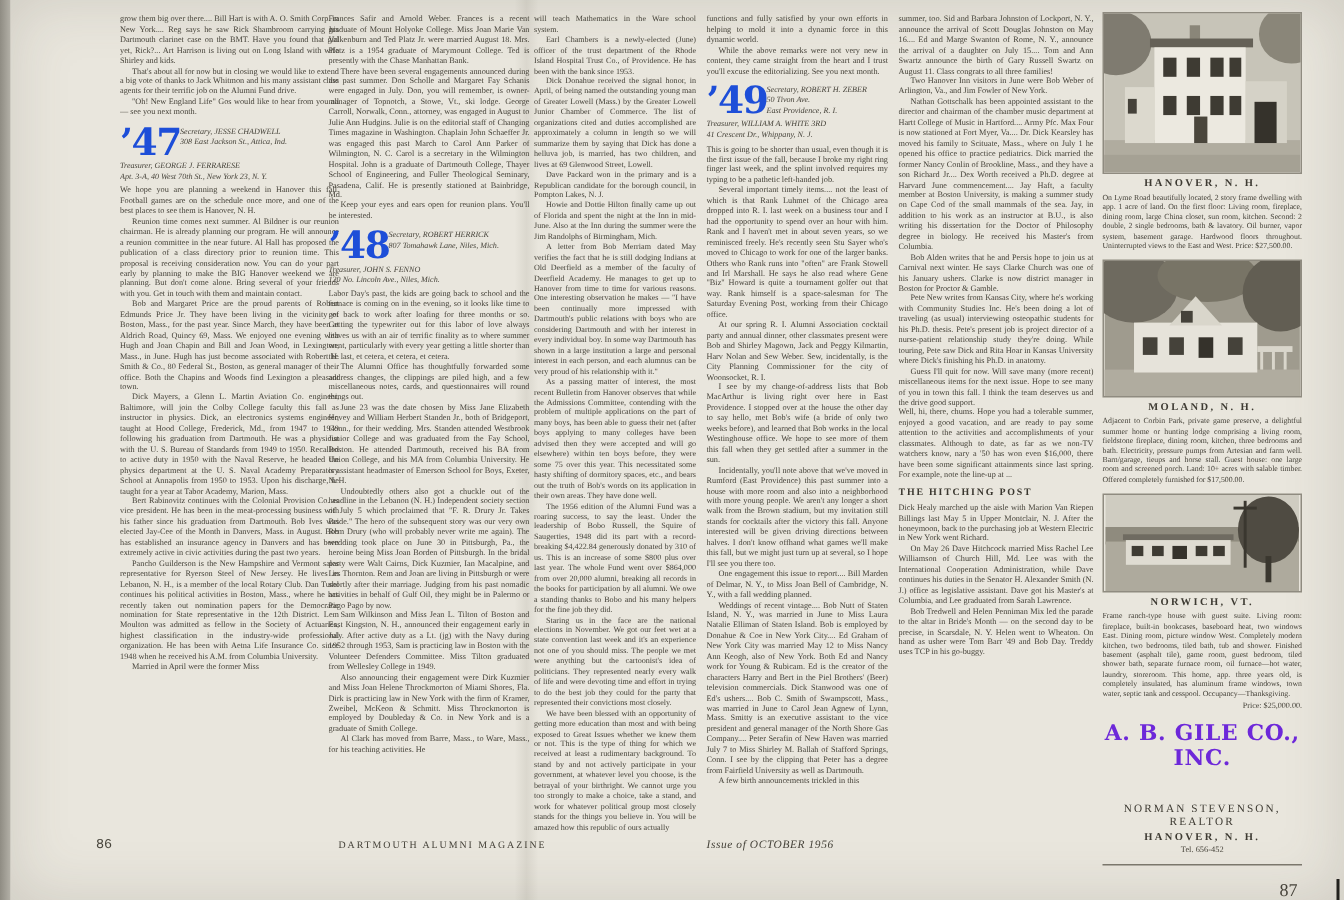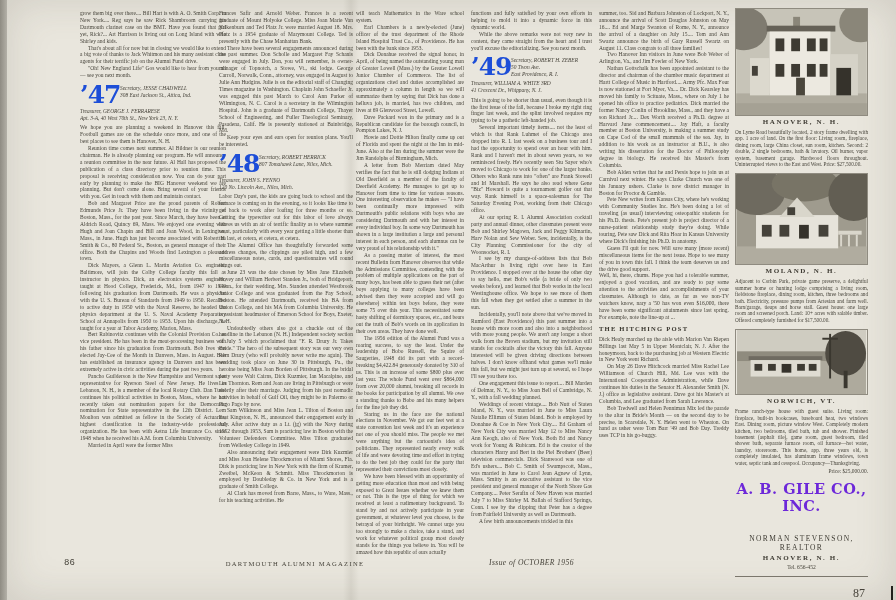--- a/index.html
+++ b/index.html
@@ -43,21 +43,21 @@
   .gile-title{font-family:"DejaVu Serif",serif;font-weight:bold;font-size:14.5px;
               letter-spacing:.5px;text-align:center;color:#6d28d9;margin-top:4px;}
   .gile-realtor{font-size:7.5px;letter-spacing:1.4px;text-align:center;color:#3e3b33;margin-top:20px;}
   .gile-city{font-size:7px;letter-spacing:1.6px;text-align:center;font-weight:bold;color:#3e3b33;margin-top:2px;}
   .gile-tel{font-size:5.6px;text-align:center;margin-top:2px;}
   .gile-rule{height:1px;background:#7b776c;margin-top:6px;}
 
   .footer-left-num{position:absolute;left:57px;top:558px;font-size:9px;color:#46433a;font-family:Liberation Mono, monospace;}
   .footer-left-title{position:absolute;left:178px;top:560px;width:220px;text-align:center;
       font-size:6.6px;letter-spacing:1.3px;color:#46433a;}
-  .footer-right-issue{position:absolute;left:482px;top:558px;font-size:7.6px;
+  .footer-right-issue{position:absolute;left:464px;top:558px;font-size:7.6px;
       font-style:italic;letter-spacing:.4px;color:#46433a;}
   .footer-right-num{position:absolute;left:846px;top:566px;font-size:12px;color:#46433a;margin-top:20px;}
 </style>
 </head>
 <body>
 
 <div class="edge-strip"></div>
 <div class="spread">
   <div class="gutter"></div>
 

